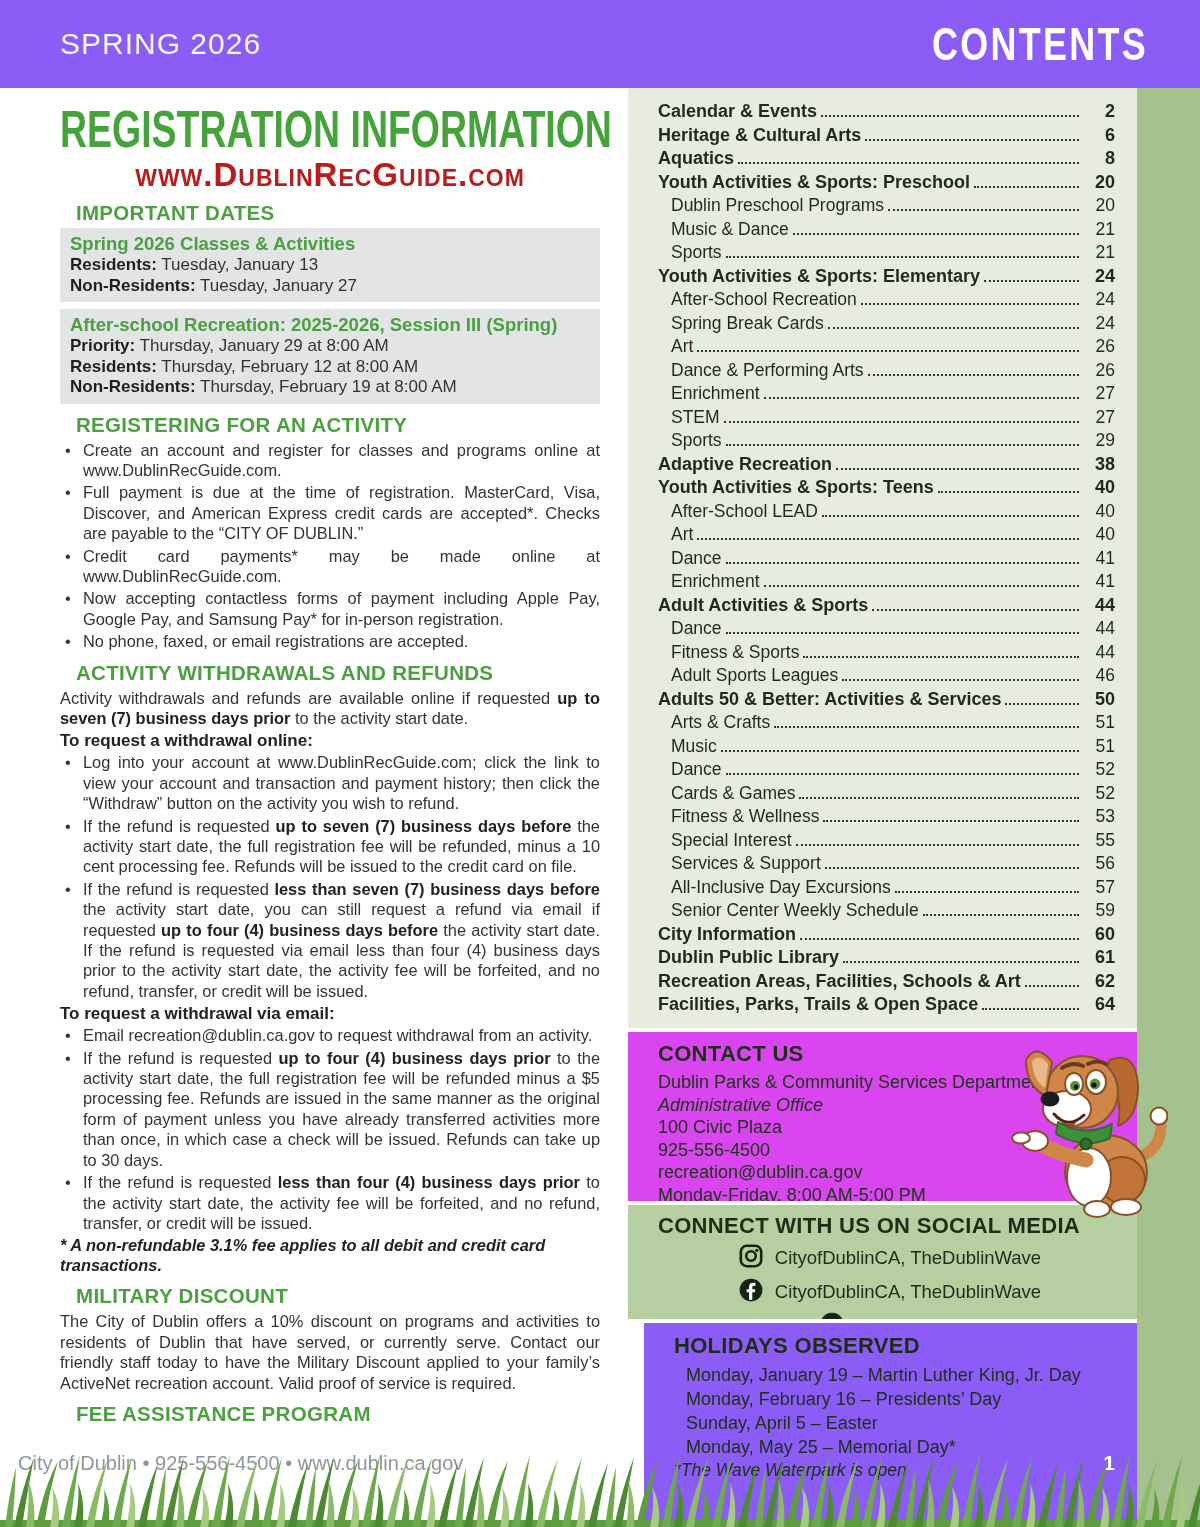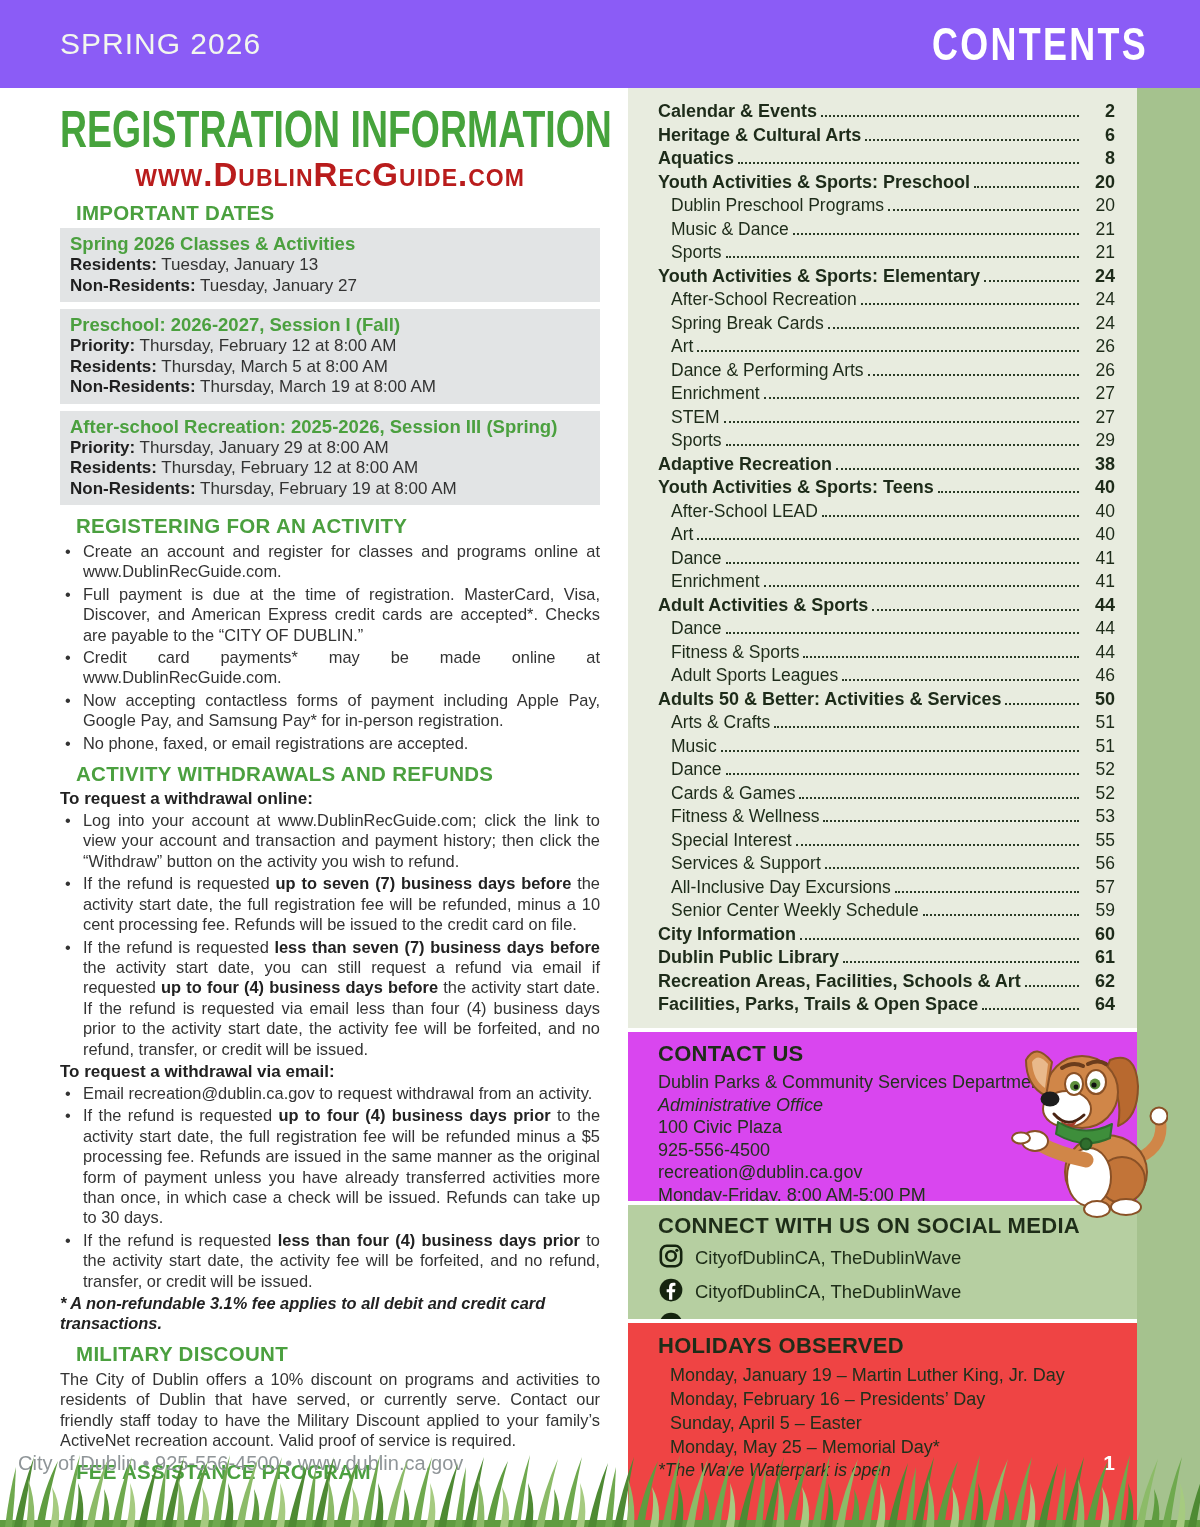--- a/index.html
+++ b/index.html
@@ -44,25 +44,25 @@
   .toc-row{display:flex;align-items:baseline;height:23.5px;color:#1d2b19;}
   .toc-row .dots{flex:1;border-bottom:2.4px dotted #2a3a26;margin:0 4px 4px 4px;}
   .toc-row .pg{width:32px;text-align:right;}
   .toc-l1{font-size:18px;font-weight:800;}
   .toc-l2{font-size:17.5px;font-weight:400;padding-left:13px;}
   .toc-l2 .dots{border-bottom-width:2px;}
 
   .panel{background:#d3e2c4;box-sizing:border-box;overflow:hidden;position:relative;}
   .contact-panel{height:169px;background:#d946ef;padding:9px 16px 0 30px;}
   .connect-panel{height:114px;background:#b6cfa1;padding:8px 16px 0 30px;}
-  .holidays-panel{flex:1;background:#ef4444;padding:10px 16px 0 30px;}
+  .holidays-panel{flex:1;background:#8b5cf6;padding:10px 16px 0 30px;margin-left:16px;}
   .panel-heading{margin:0 0 4px 0;font-size:22px;font-weight:800;color:#1e2d18;letter-spacing:.3px;}
   .contact-line{font-size:18px;line-height:22.5px;color:#22331d;}
   .contact-line.italic{font-style:italic;}
-  .social-row{display:flex;align-items:center;margin-bottom:4px;}
+  .social-row{display:flex;align-items:center;margin-bottom:4px;justify-content:center;}
   .social-row svg{flex:none;margin-right:11px;}
   .social-handle{font-size:18.5px;color:#1e2d18;}
   .holiday-item{font-size:18px;line-height:24px;color:#20301b;padding-left:12px;}
   .holiday-note{font-size:17.5px;font-style:italic;color:#20301b;margin-top:1px;}
   .page-number{position:absolute;right:22px;top:128px;color:#fff;font-size:21px;font-weight:800;}
 
   
   .footer{position:absolute;left:18px;top:1452px;z-index:4;color:#8f9598;font-size:20px;}
   .grass{position:absolute;left:0;bottom:0;width:1200px;height:78px;z-index:5;pointer-events:none;}
   .dog{position:absolute;left:998px;top:1034px;width:170px;height:184px;z-index:6;}
@@ -84,43 +84,38 @@
     <div class="masthead-url">www.DublinRecGuide.com</div>
 
     <h2 class="green-heading">IMPORTANT DATES</h2>
     <div>
         <div class="date-box">
           <div class="date-box-title">Spring 2026 Classes &amp; Activities</div>
           <div class="date-box-row"><b>Residents:</b> Tuesday, January 13</div>
           <div class="date-box-row"><b>Non-Residents:</b> Tuesday, January 27</div>
         </div>
         <div class="date-box">
-          <div class="date-box-title">Preschool: 2026-2027, Session I (Fall)</div>
-          <div class="date-box-row"><b>Priority:</b> Thursday, February 12 at 8:00 AM</div>
-          <div class="date-box-row"><b>Residents:</b> Thursday, March 5 at 8:00 AM</div>
-          <div class="date-box-row"><b>Non-Residents:</b> Thursday, March 19 at 8:00 AM</div>
-        </div>
-        <div class="date-box">
           <div class="date-box-title">After-school Recreation: 2025-2026, Session III (Spring)</div>
           <div class="date-box-row"><b>Priority:</b> Thursday, January 29 at 8:00 AM</div>
           <div class="date-box-row"><b>Residents:</b> Thursday, February 12 at 8:00 AM</div>
           <div class="date-box-row"><b>Non-Residents:</b> Thursday, February 19 at 8:00 AM</div>
         </div>
       </div>
 
     <h2 class="green-heading">REGISTERING FOR AN ACTIVITY</h2>
     <ul class="bullets">
         <li>Create an account and register for classes and programs online at www.DublinRecGuide.com.</li>
         <li>Full payment is due at the time of registration. MasterCard, Visa, Discover, and American Express credit cards are accepted*. Checks are payable to the “CITY OF DUBLIN.”</li>
         <li>Credit card payments* may be made online at www.DublinRecGuide.com.</li>
         <li>Now accepting contactless forms of payment including Apple Pay, Google Pay, and Samsung Pay* for in-person registration.</li>
         <li>No phone, faxed, or email registrations are accepted.</li>
       </ul>
 
     <h2 class="green-heading">ACTIVITY WITHDRAWALS AND REFUNDS</h2>
+    <p class="body-text">Activity withdrawals and refunds are available online if requested <b>up to seven (7) business days prior</b> to the activity start date.</p>
     <div class="subhead">To request a withdrawal online:</div>
     <ul class="bullets">
         <li>Log into your account at www.DublinRecGuide.com; click the link to view your account and transaction and payment history; then click the “Withdraw” button on the activity you wish to refund.</li>
         <li>If the refund is requested <b>up to seven (7) business days before</b> the activity start date, the full registration fee will be refunded, minus a 10 cent processing fee. Refunds will be issued to the credit card on file.</li>
         <li>If the refund is requested <b>less than seven (7) business days before</b> the activity start date, you can still request a refund via email if requested <b>up to four (4) business days before</b> the activity start date. If the refund is requested via email less than four (4) business days prior to the activity start date, the activity fee will be forfeited, and no refund, transfer, or credit will be issued.</li>
       </ul>
     <div class="subhead">To request a withdrawal via email:</div>
     <ul class="bullets">
         <li>Email recreation@dublin.ca.gov to request withdrawal from an activity.</li>
         <li>If the refund is requested <b>up to four (4) business days prior</b> to the activity start date, the full registration fee will be refunded minus a $5 processing fee. Refunds are issued in the same manner as the original form of payment unless you have already transferred activities more than once, in which case a check will be issued. Refunds can take up to 30 days.</li>

